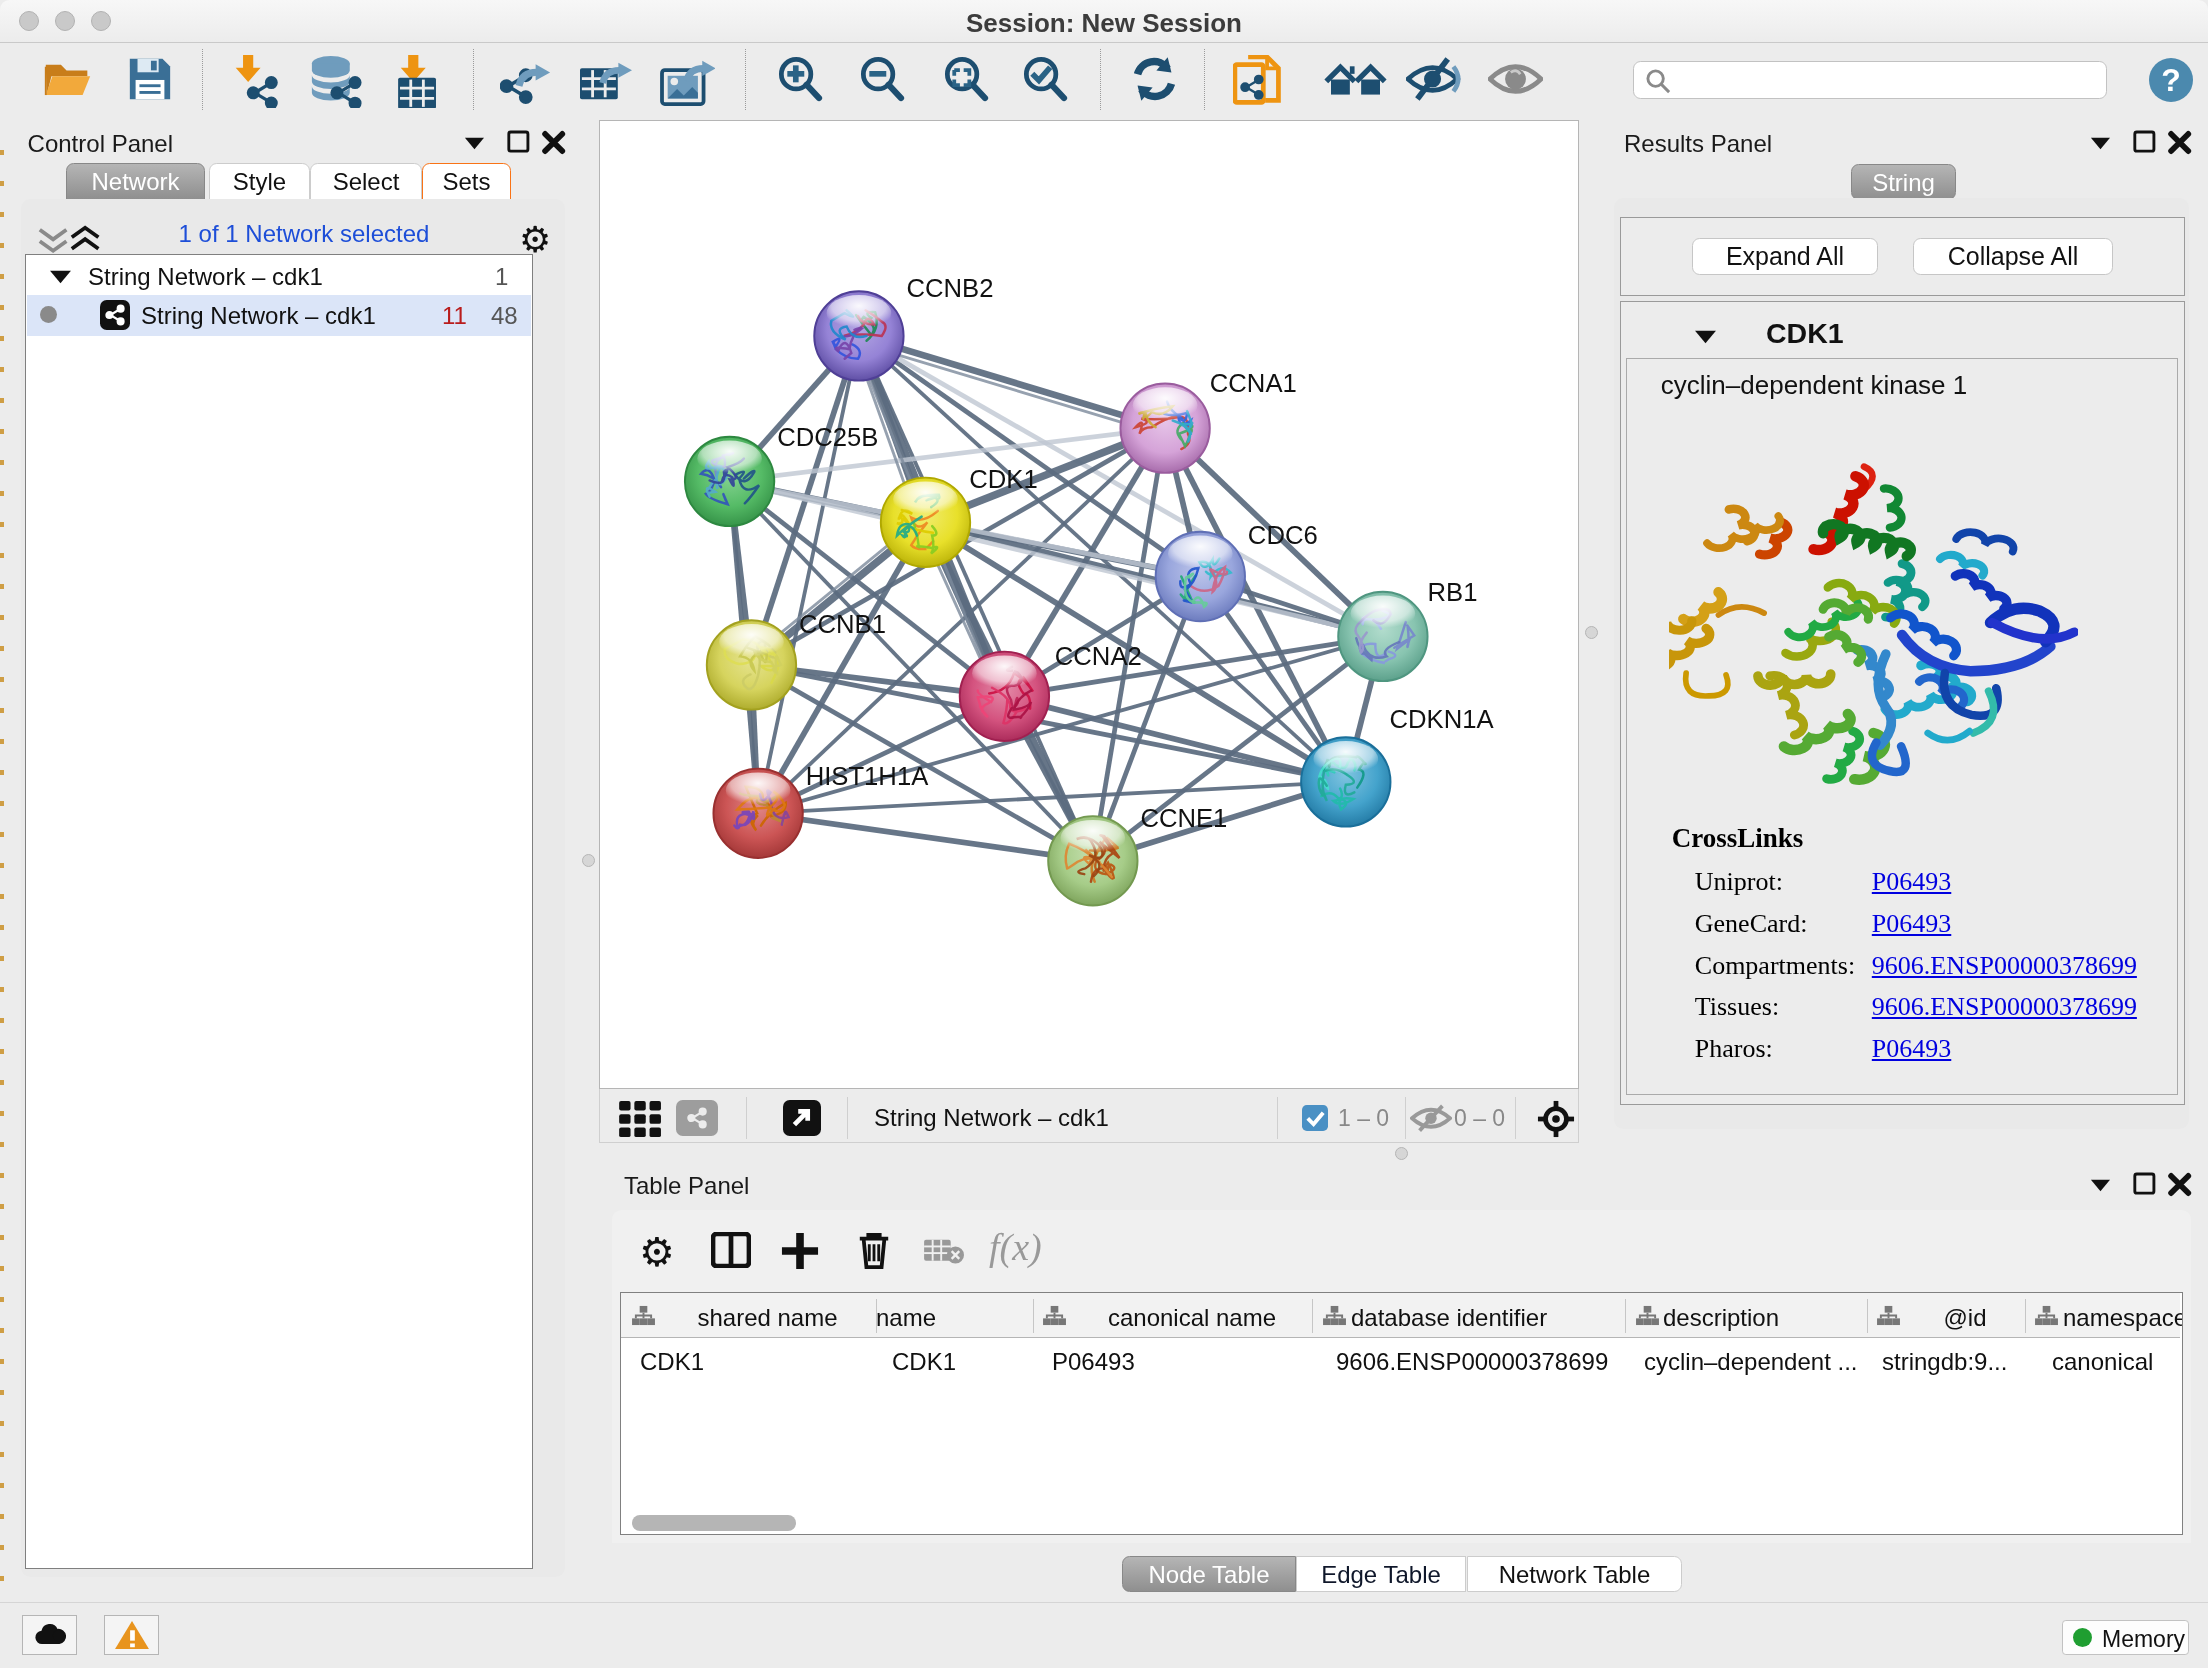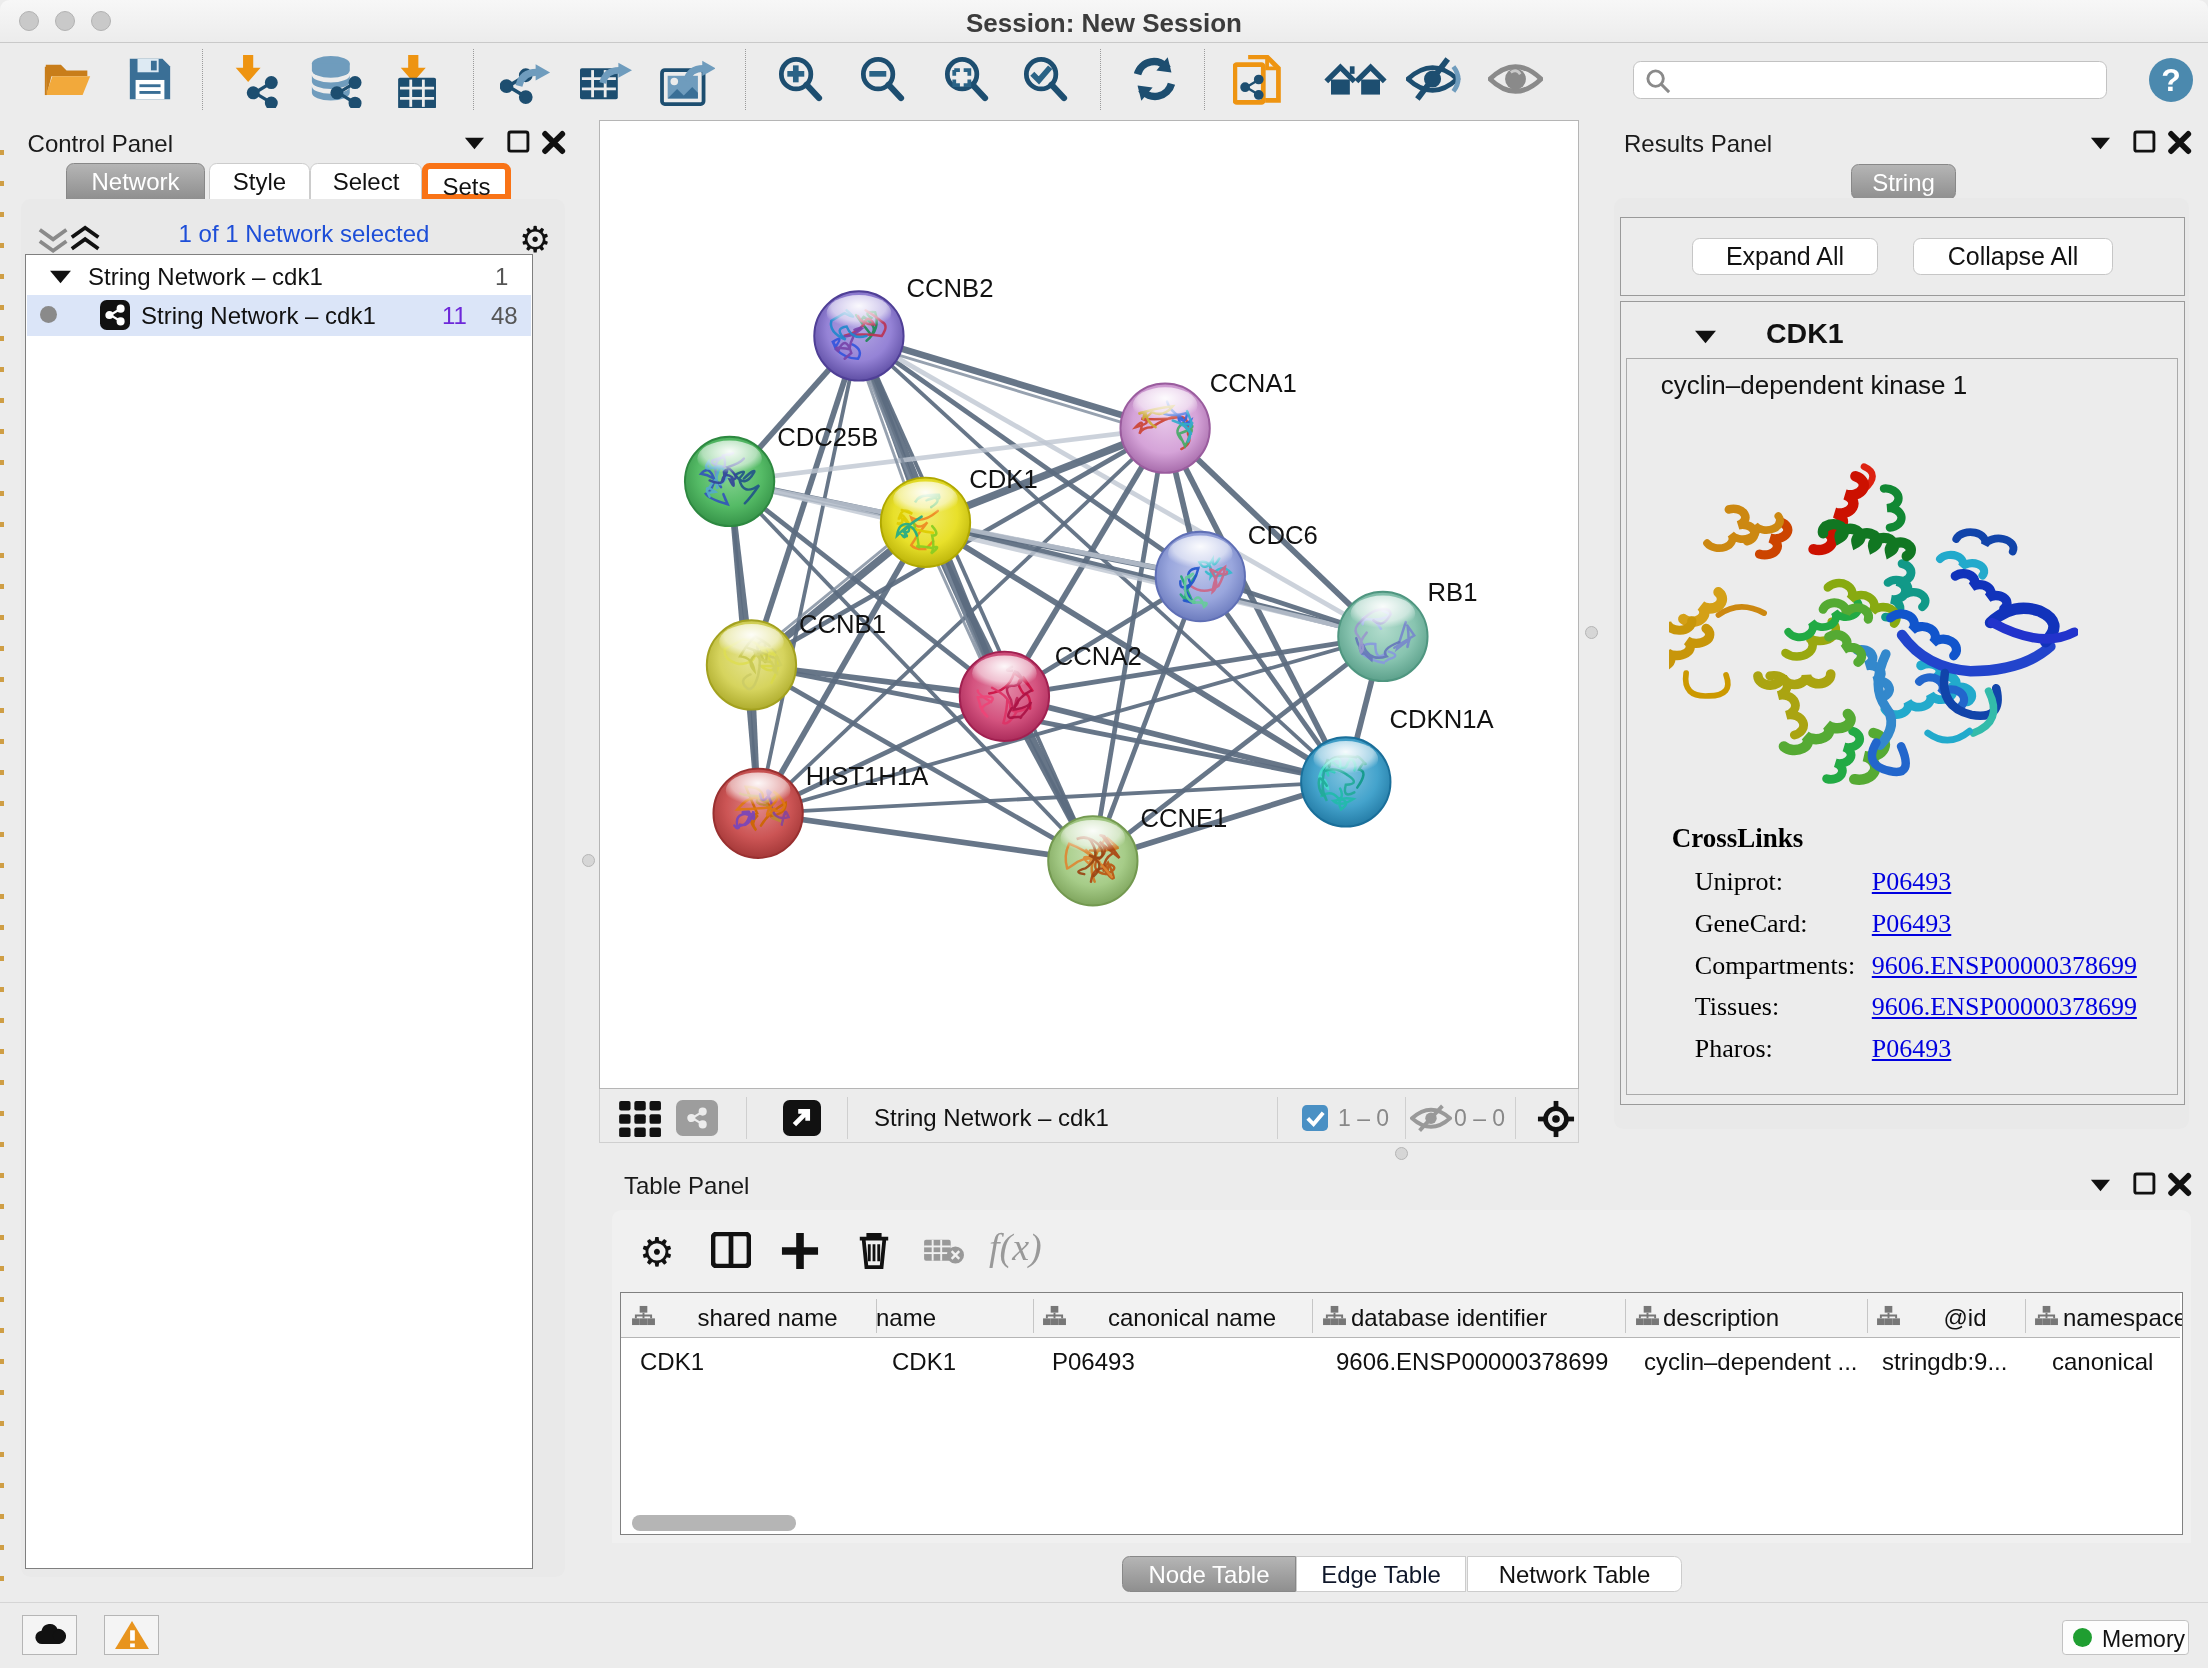--- a/index.html
+++ b/index.html
@@ -153,21 +153,21 @@
 <div class="abs" style="left:0;top:124px;width:3.8px;height:1545px;background:repeating-linear-gradient(#ececec 0 26px,#cf9e45 26px 31px)"></div>
 <div class="abs panelhdr" style="left:27.6px;top:130px">Control Panel</div>
 <div class="abs" style="left:463px;top:130px"><svg width="105" height="25" viewBox="0 0 110 26" style="">
       <path d="M2 8 l10 12 l10 -12 z" fill="#111"></path>
       <rect x="48" y="2" width="20" height="20" fill="none" stroke="#111" stroke-width="3" rx="2"></rect>
       <path d="M86 4 l18 18 m0 -18 l-18 18" stroke="#111" stroke-width="6" stroke-linecap="round"></path>
     </svg></div>
 <div class="abs" style="left:66px;top:163px;width:139px;height:37px;background:linear-gradient(#b5b5b5,#8f8f8f);border:1px solid #888;border-radius:7.6px 7.6px 0 0;color:#fff;text-align:center;font-size:24px;line-height:36px">Network</div>
 <div class="abs" style="left:209px;top:163px;width:101px;height:37px;background:#fff;border:1px solid #ccc;border-radius:7.6px 7.6px 0 0;color:#111;text-align:center;font-size:24px;line-height:36px">Style</div>
 <div class="abs" style="left:310px;top:163px;width:112px;height:37px;background:#fff;border:1px solid #ccc;border-radius:7.6px 7.6px 0 0;color:#111;text-align:center;font-size:24px;line-height:36px">Select</div>
-<div class="abs" style="left:422px;top:163px;width:89px;height:37px;background:#fff;border:6px solid #f97316;border-radius:7.6px 7.6px 0 0;color:#111;text-align:center;font-size:24px;line-height:36px">Sets</div>
+<div class="abs" style="left:422px;top:163px;width:89px;height:37px;background:#fff;border:1px solid #f97316;border-radius:7.6px 7.6px 0 0;color:#111;text-align:center;font-size:24px;line-height:36px">Sets</div>
 <div class="abs" style="left:21px;top:199px;width:544px;height:1378px;background:#e9e9e9;border-radius:9.5px"></div>
 <div class="abs" style="left:36px;top:226px"><svg width="38" height="28.5" viewBox="0 0 40 30" style="">
       <path d="M4 4 l14 10 l14 -10 m-28 12 l14 10 l14 -10" stroke="#8a8a8a" stroke-width="4" fill="none"></path>
     </svg></div>
 <div class="abs" style="left:68px;top:224px"><svg width="38" height="28.5" viewBox="0 0 40 30" style="">
       <path d="M4 26 l14 -10 l14 10 m-28 -12 l14 -10 l14 10" stroke="#111" stroke-width="4" fill="none"></path>
     </svg></div>
 <div class="abs" style="left:114px;top:220px;width:380px;text-align:center;font-size:24px;color:#1d4ed8">1 of 1 Network selected</div>
 <div class="abs" style="left:519px;top:219px;font-size:36px;color:#111">⚙</div>
 <div class="abs" style="left:25px;top:254px;width:508px;height:1315px;background:#fff;border:1.9px solid #7f7f7f"></div>
@@ -181,21 +181,21 @@
 <div class="abs" style="left:100px;top:300px;width:30px;height:30px;background:#111;border-radius:6.7px"><svg width="30" height="30" viewBox="0 0 32 32" style="">
       <g stroke="#fff" stroke-width="2.2" fill="#fff">
         <line x1="11.0" y1="16.0" x2="21.6" y2="9.6"></line>
         <line x1="11.0" y1="16.0" x2="21.6" y2="22.4"></line>
         <circle cx="10.0" cy="16.0" r="3.2"></circle>
         <circle cx="22.0" cy="9.2" r="3.2"></circle>
         <circle cx="22.0" cy="22.8" r="3.2"></circle>
       </g>
     </svg></div>
 <div class="abs" style="left:141px;top:302px;font-size:24px;color:#111">String Network – cdk1</div>
-<div class="abs" style="left:442px;top:302px;font-size:24px;color:#6d28d9">11</div>
+<div class="abs" style="left:442px;top:302px;font-size:24px;color:#b91c1c">11</div>
 <div class="abs" style="left:491px;top:302px;font-size:24px;color:#555">48</div>
 <div class="abs" style="left:599px;top:120px;width:980px;height:969px;background:#fff;border:1px solid #b5b5b5">
     <svg width="980" height="969" viewBox="0 0 1030 1019" style="position:absolute;left:0;top:0">
       <line x1="272" y1="226" x2="594" y2="323" stroke="#5c6c80" stroke-width="7" opacity="0.93"></line>
       <line x1="272" y1="226" x2="342" y2="422" stroke="#5c6c80" stroke-width="8" opacity="0.93"></line>
       <line x1="272" y1="226" x2="136" y2="379" stroke="#5c6c80" stroke-width="6" opacity="0.93"></line>
       <line x1="272" y1="226" x2="159" y2="572" stroke="#5c6c80" stroke-width="6" opacity="0.93"></line>
       <line x1="272" y1="226" x2="425" y2="605" stroke="#5c6c80" stroke-width="6" opacity="0.93"></line>
       <line x1="272" y1="226" x2="631" y2="479" stroke="#5c6c80" stroke-width="5" opacity="0.93"></line>
       <line x1="272" y1="226" x2="518" y2="778" stroke="#5c6c80" stroke-width="4" opacity="0.93"></line>

